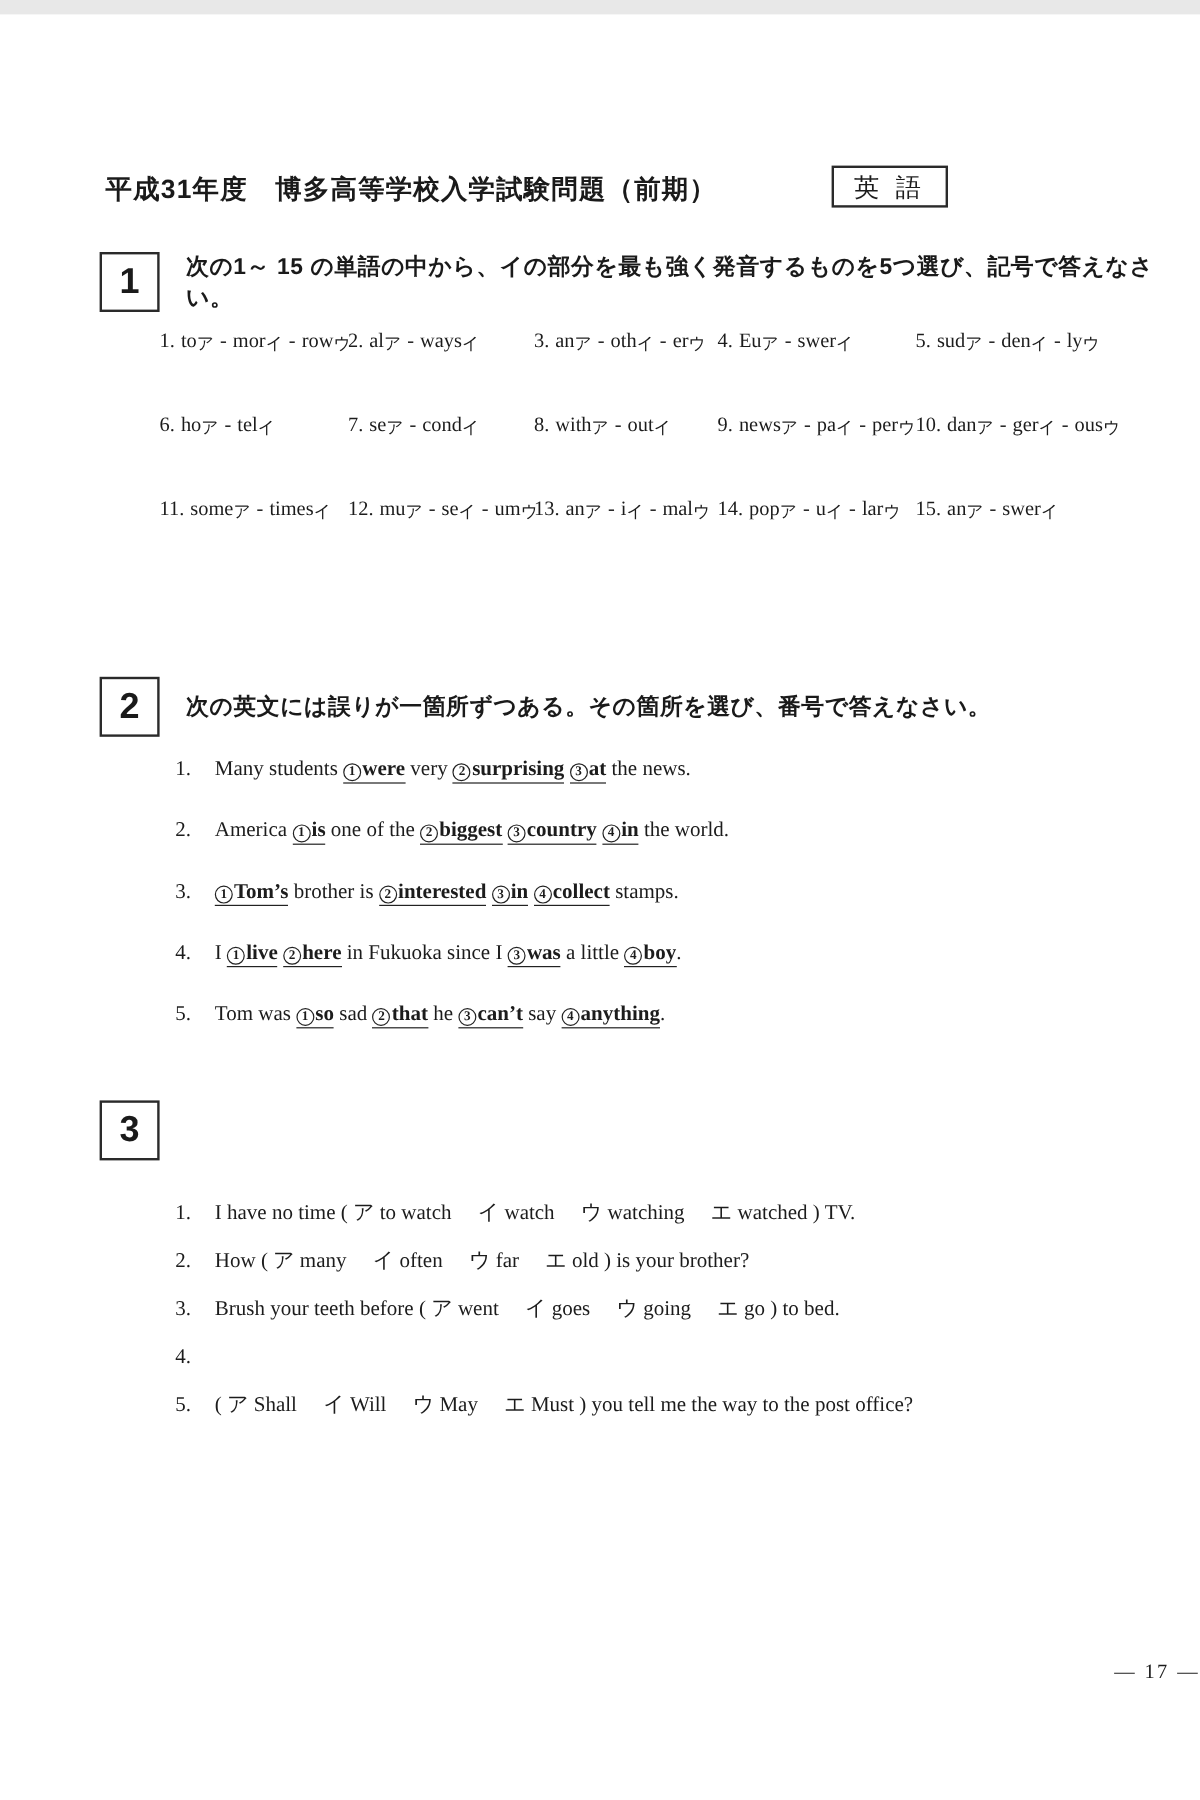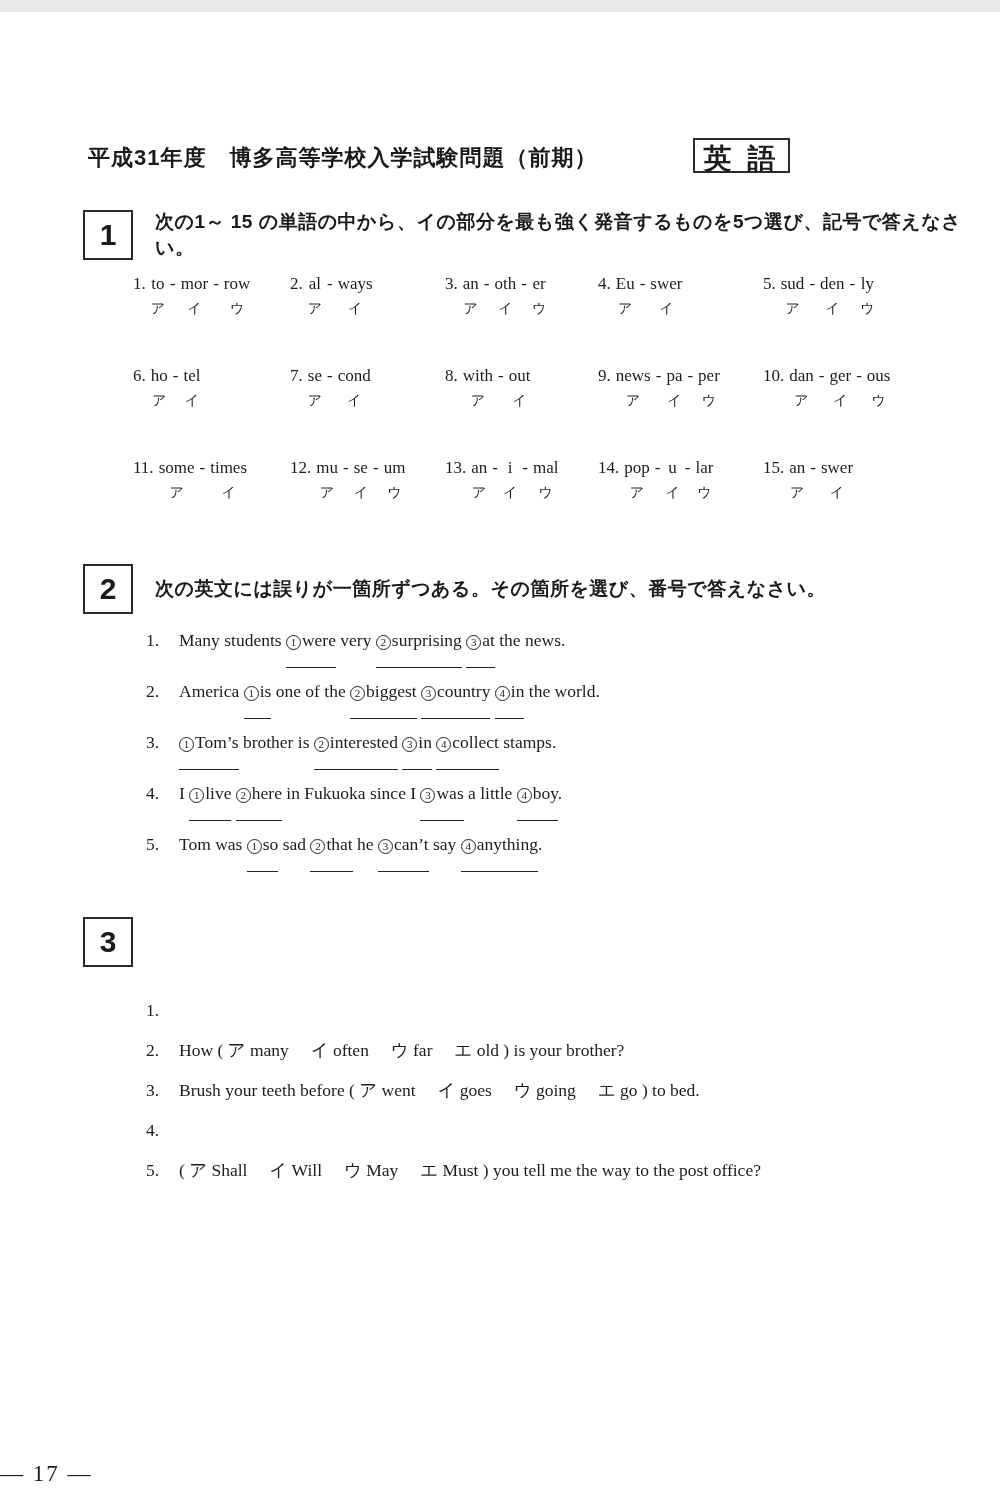--- a/index.html
+++ b/index.html
@@ -17,23 +17,23 @@
   .doc-title {
     position:absolute; left:88px; top:131px;
     font-family:"Liberation Sans", sans-serif;
     font-weight:bold; font-size:22px; letter-spacing:1px;
     color:#1a1a1a;
   }
   .subject-box {
     position:absolute; left:693px; top:126px;
     width:97px; height:35px;
     border:2px solid #2a2a2a;
-    display:flex; align-items:flex-start; justify-content:center;
+    display:flex; align-items:center; justify-content:center;
     font-family:"Liberation Sans", sans-serif;
-    font-weight:bold; font-size:28px; letter-spacing:4px;
+    font-weight:normal; font-size:21px; letter-spacing:4px;
   }
   
   .sec-header { position:absolute; left:83px; display:flex; align-items:center; }
   .sec-num-box {
     width:50px; height:50px; flex:0 0 50px;
     border:2px solid #2a2a2a;
     display:flex; align-items:center; justify-content:center;
     font-family:"Liberation Sans", sans-serif;
     font-size:30px; font-weight:bold; color:#1a1a1a;
   }
@@ -50,46 +50,46 @@
   .word-grid {
     position:absolute; left:133px; top:261px; width:830px;
     display:grid;
     grid-template-columns:157px 155px 153px 165px auto;
     row-gap:48px;
     font-size:17px;
   }
   .word-item { white-space:nowrap; }
   .wnum { margin-right:5px; }
   .sylls { display:inline-flex; align-items:flex-start; }
-  .syl { display:inline-flex; flex-direction:column; align-items:center; }
+  .syl { display:inline-flex; flex-direction:row; align-items:center; }
   .syl-t { line-height:22px; }
   .dash { line-height:22px; margin:0 5px; }
   .kana { font-size:14px; line-height:18px; margin-top:4px; font-family:"Liberation Sans", sans-serif; }
   
   .q-list { position:absolute; font-size:17.5px; }
   #sec2-items { left:146px; top:616px; width:780px; }
   #sec2-items .q-row { margin-bottom:27px; }
   .q-row { display:flex; line-height:24px; }
   .q-num { flex:0 0 33px; }
   .q-text { white-space:nowrap; }
-  .marked { border-bottom:1.2px solid #222; padding-bottom:17px; white-space:nowrap; }
+  .marked { border-bottom:1.2px solid #222; padding-bottom:2px; white-space:nowrap;font-weight:bold; }
   .circ {
     display:inline-flex; width:15px; height:15px;
     border:1px solid #222; border-radius:50%;
     align-items:center; justify-content:center;
     font-size:11px; line-height:1; vertical-align:0px; margin-right:1px;
     font-family:"Liberation Serif", serif;
   }
   
   #sec3-items { left:146px; top:986px; width:820px; }
   #sec3-items .q-row { margin-bottom:16px; }
   
   .page-footer {
-    position:absolute; left:0; top:1449px; width:100%;
-    text-align:left; font-size:23px; letter-spacing:2px;
+    position:absolute; left:0; top:1371px; width:100%;
+    text-align:right; font-size:17px; letter-spacing:2px;
   }
 </style>
 </head>
 <body>
 
 <div class="page">
 
   <div class="doc-title">平成31年度　博多高等学校入学試験問題（前期）</div>
   <div class="subject-box">
     <span>英 語</span>
@@ -342,20 +342,21 @@
 
   <div class="sec-header" id="sec3-header">
     <div class="sec-num-box">
       <span>3</span>
     </div>
   </div>
 
   <div class="q-list" id="sec3-items">
       <div class="q-row">
         <span class="q-num">1.</span>
+        <span class="q-text">I have no time ( ア to watch　 イ watch　 ウ watching　 エ watched ) TV.</span>
       </div>
       <div class="q-row">
         <span class="q-num">2.</span>
         <span class="q-text">How ( ア many　 イ often　 ウ far　 エ old ) is your brother?</span>
       </div>
       <div class="q-row">
         <span class="q-num">3.</span>
         <span class="q-text">Brush your teeth before ( ア went　 イ goes　 ウ going　 エ go ) to bed.</span>
       </div>
       <div class="q-row">

